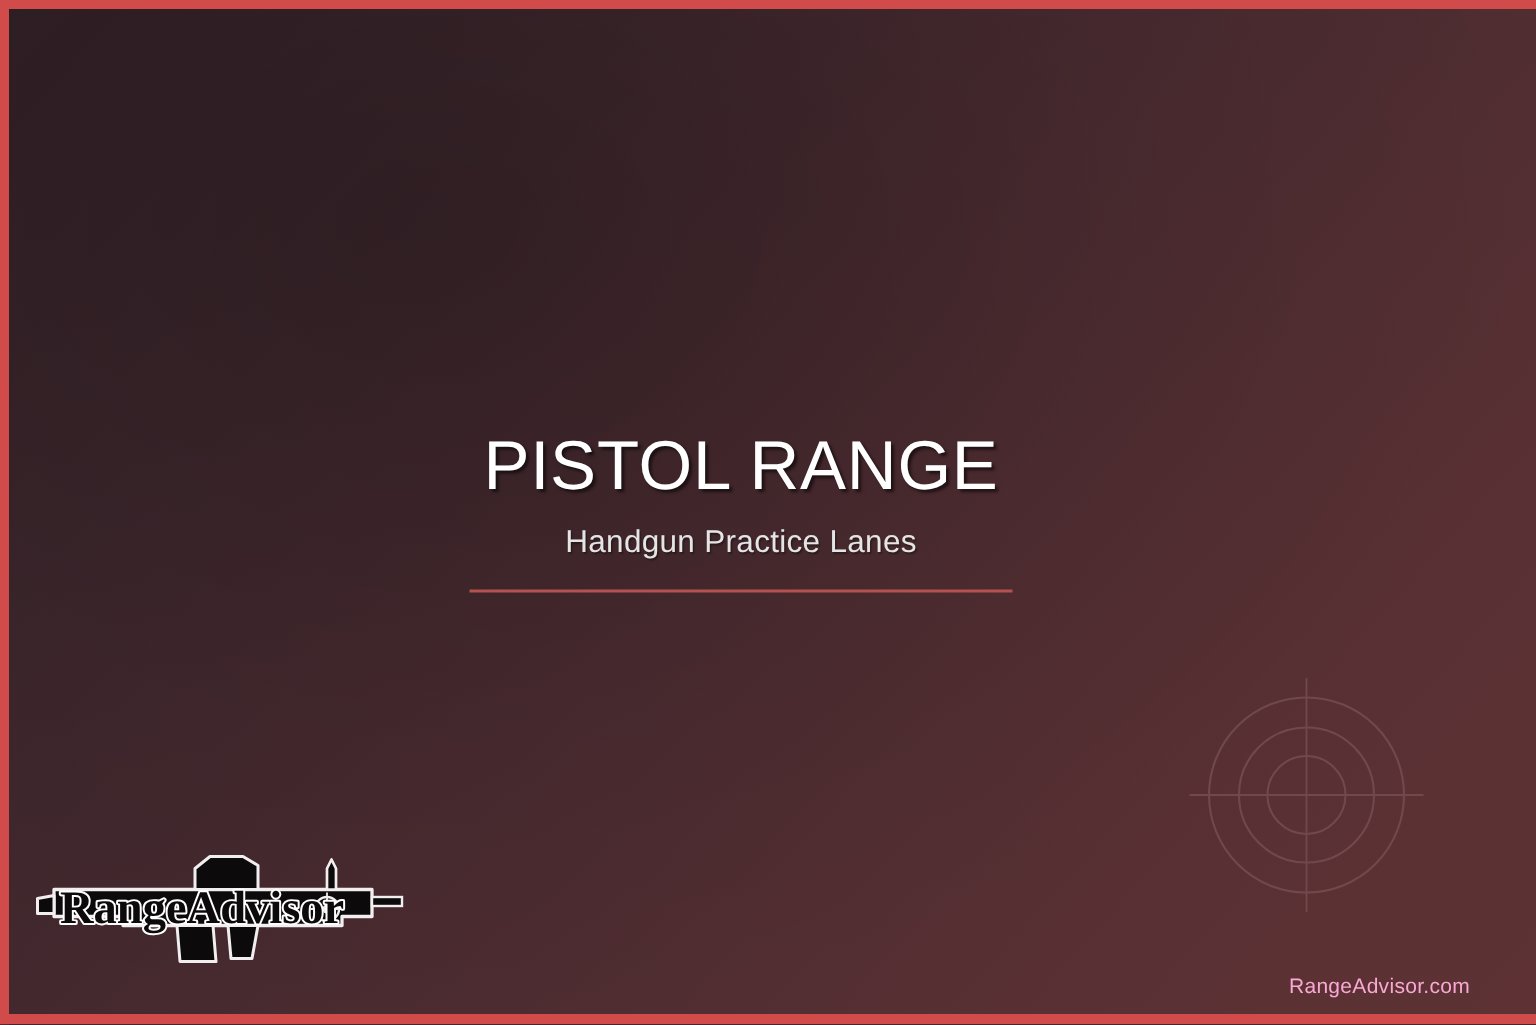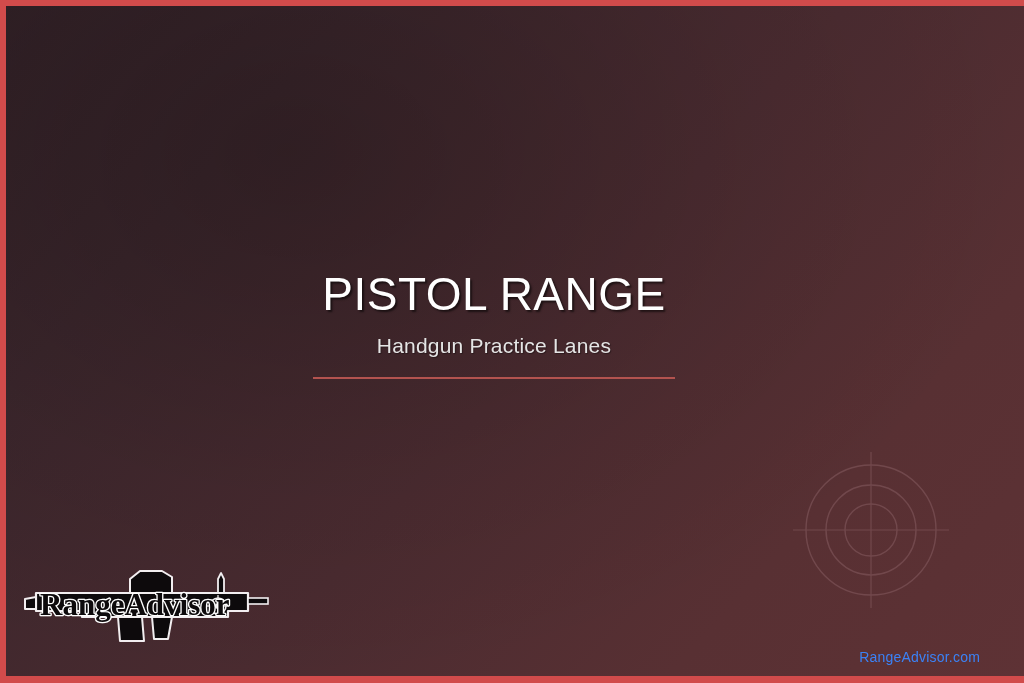--- a/index.html
+++ b/index.html
@@ -64,21 +64,21 @@
     width: 160px;
     height: 160px;
     z-index: 2;
     opacity: 0.5;
   }
 
   
   .title-block {
     position: absolute;
     left: 0;
-    top: 270px;
+    top: 286px;
     width: 988px;
     text-align: center;
     z-index: 4;
   }
   .title {
     margin: 0;
     font-size: 46px;
     font-weight: normal;
     letter-spacing: 0.5px;
     color: #ffffff;
@@ -110,21 +110,21 @@
     height: 84px;
     z-index: 4;
   }
 
   
   .footer {
     position: absolute;
     right: 44px;
     bottom: 18px;
     font-size: 14px;
-    color: #3b82f6;
+    color: #f9a8d4;
     letter-spacing: 0.2px;
     z-index: 4;
   }
 </style>
 </head>
 <body>
 
 <div class="slide">
 
   <div class="bg"></div>

